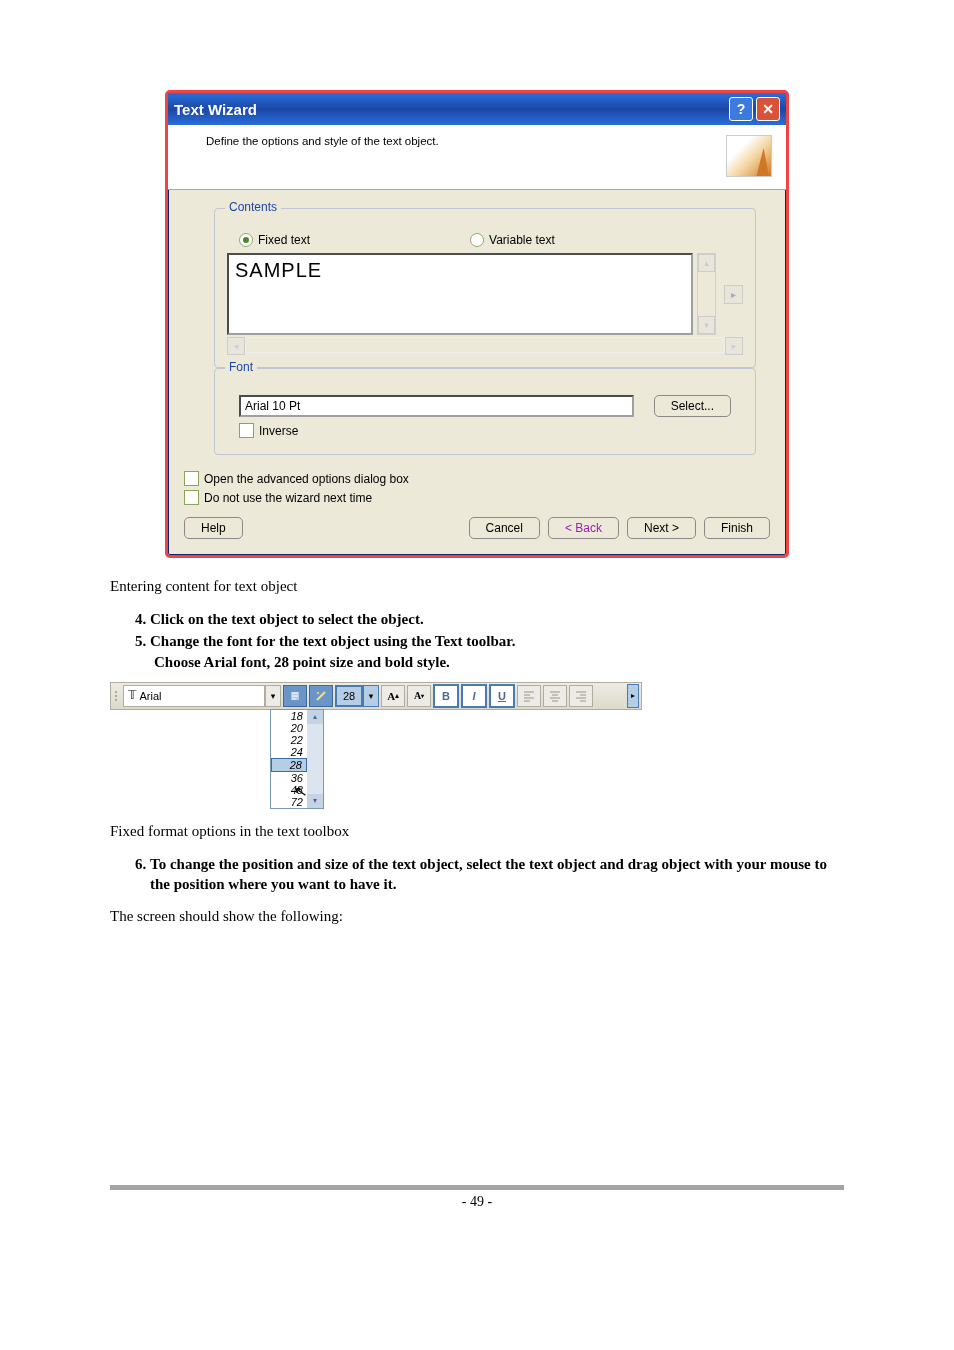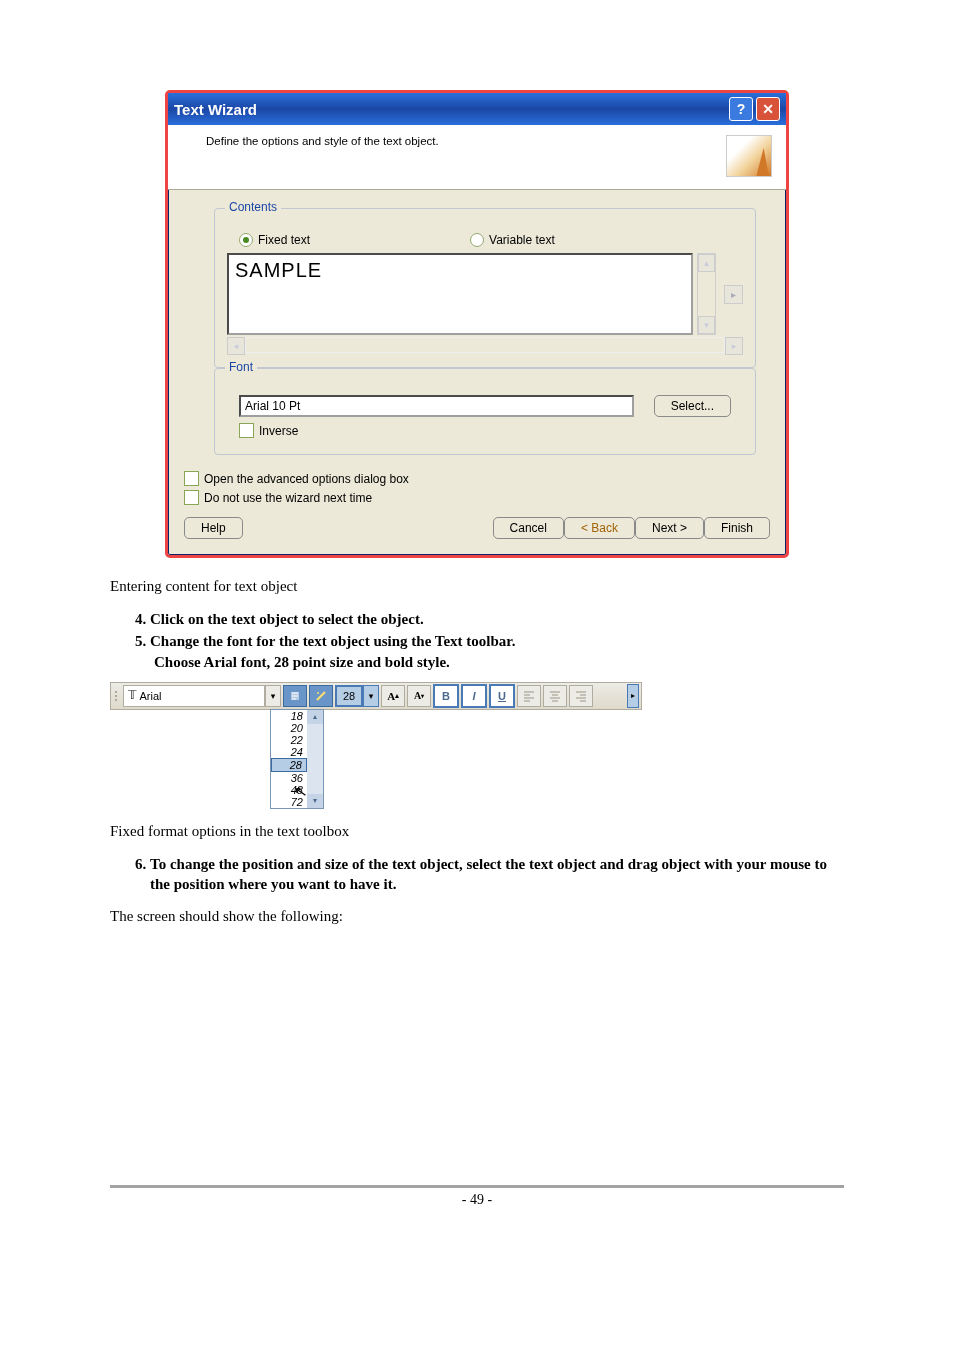--- a/index.html
+++ b/index.html
@@ -148,22 +148,22 @@
   .chk-row { display: flex; align-items: center; gap: 5px; padding: 2px 12px; }
   .chk {
     width: 13px; height: 13px; border: 1px solid #88a656; background: #fff;
   }
   .dialog-footer {
     padding: 6px 16px 16px 16px;
   }
   .footer-chks { margin-bottom: 10px; }
   .footer-chks .chk-row { padding: 2px 0; }
   .footer-btns { display: flex; justify-content: space-between; align-items: center; }
-  .footer-btns .right { display: flex; gap: 0; }
-  .btn.disabled { color: #a16207; }
+  .footer-btns .right { display: flex; gap: 8px; }
+  .btn.disabled { color: #a21caf; }
   .caption { margin: 10px 0 14px 0; }
   ol.steps { margin: 0 0 10px 40px; padding: 0; font-weight: bold; }
   ol.steps li { margin-bottom: 2px; line-height: 1.35; }
   .indent { margin-left: 22px; }
   .toolbar-wrap {
     width: 532px;
     margin: 6px 0 14px 0;
     font-family: Tahoma, sans-serif;
     font-size: 11px;
   }
@@ -217,21 +217,21 @@
   .dl-scroll .thumb { flex: 1; background: #dce5ef; }
   .cursor {
     position: absolute;
     left: 23px; top: 72px;
     font-size: 16px;
     transform: rotate(-10deg);
     pointer-events: none;
   }
   .page-footer {
     margin-top: 260px;
-    border-top: 3px solid #a3a3a3;
+    border-top: 5px solid #a3a3a3;
     text-align: center;
     padding-top: 4px;
     font-size: 14px;
   }
 </style>
 </head>
 <body>
 
 <div class="page">
 

